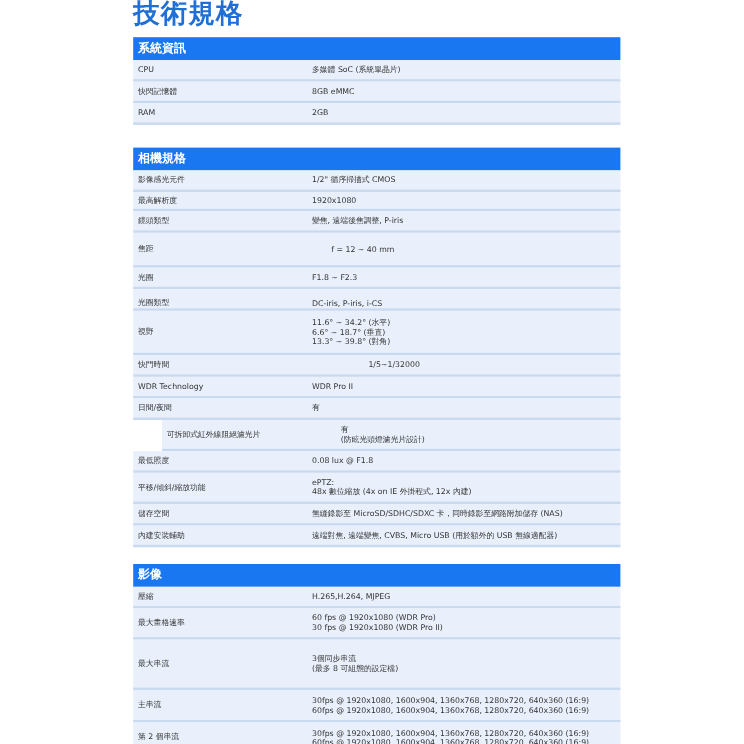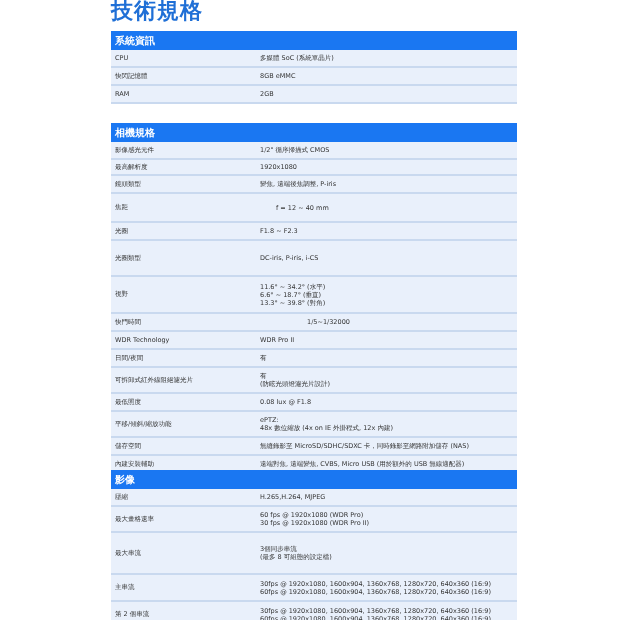--- a/index.html
+++ b/index.html
@@ -71,21 +71,21 @@
         <div class="v">
           <div>f = 12 ~ 40 mm</div>
         </div>
       </div>
       <div class="row" style="height: 18px;">
         <div class="k">光圈</div>
         <div class="v">
           <div>F1.8 ~ F2.3</div>
         </div>
       </div>
-      <div class="row" style="height: 36px;">
+      <div class="row" style="height: 18px; align-items: flex-end;">
         <div class="k">光圈類型</div>
         <div class="v">
           <div>DC-iris, P-iris, i-CS</div>
         </div>
       </div>
       <div class="row" style="height: 37px;">
         <div class="k">視野</div>
         <div class="v">
           <div>11.6° ~ 34.2° (水平)</div>
           <div>6.6° ~ 18.7° (垂直)</div>
@@ -103,21 +103,21 @@
         <div class="v">
           <div>WDR Pro II</div>
         </div>
       </div>
       <div class="row" style="height: 18px;">
         <div class="k">日間/夜間</div>
         <div class="v">
           <div>有</div>
         </div>
       </div>
-      <div class="row" style="height: 26px;">
+      <div class="row" style="height: 26px; margin-left: 24px;">
         <div class="k">可拆卸式紅外線阻絕濾光片</div>
         <div class="v">
           <div>有</div>
           <div>(防眩光頭燈濾光片設計)</div>
         </div>
       </div>
       <div class="row" style="height: 18px;">
         <div class="k">最低照度</div>
         <div class="v">
           <div>0.08 lux @ F1.8</div>

